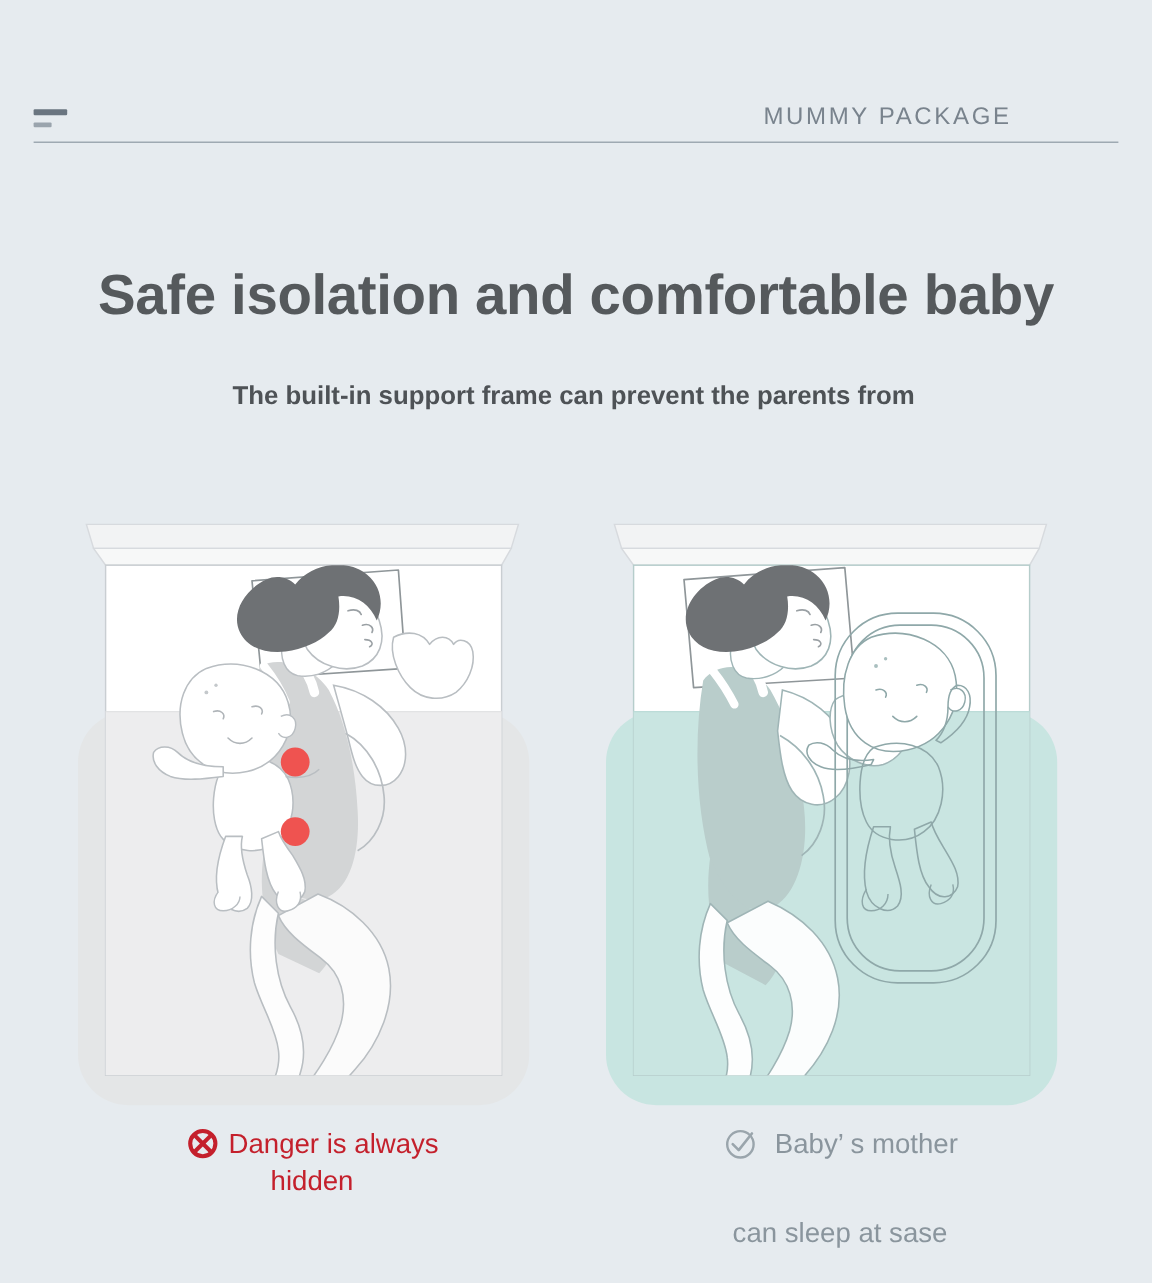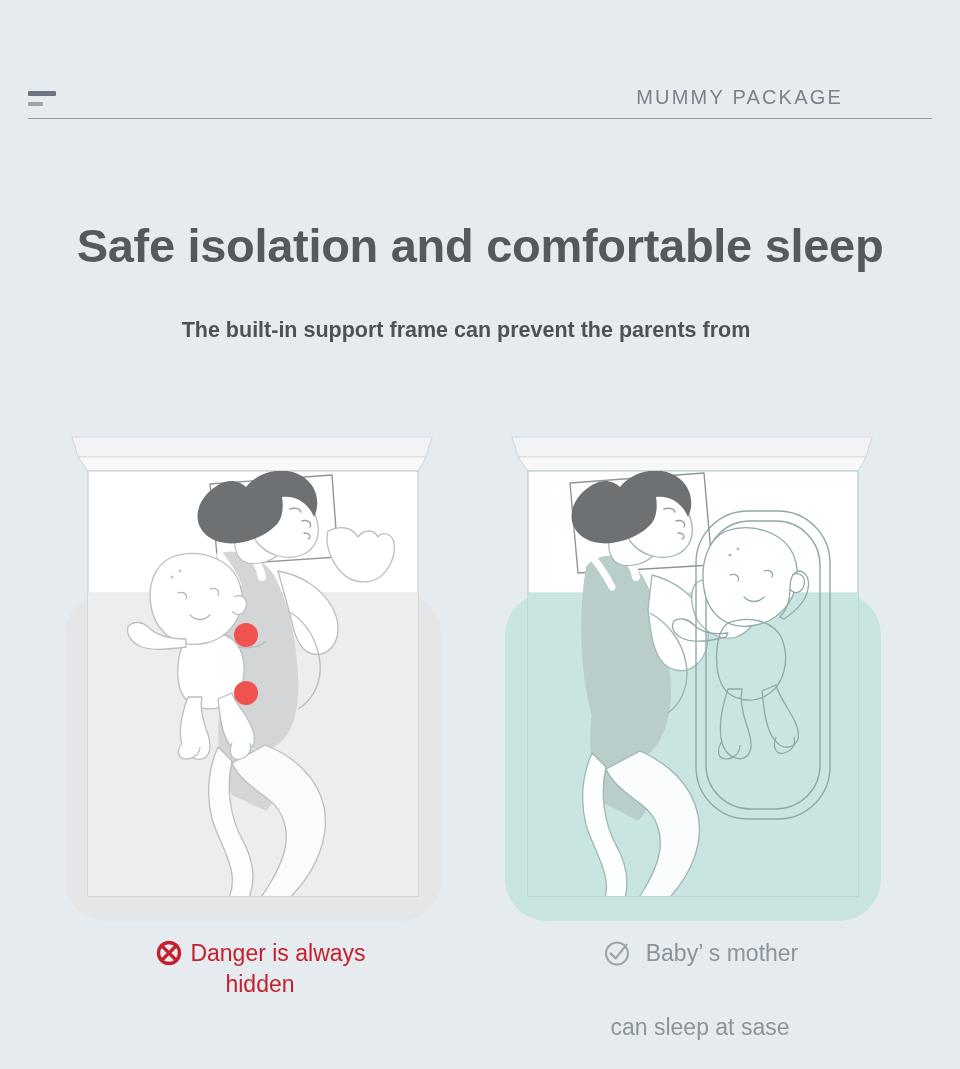--- a/index.html
+++ b/index.html
@@ -69,21 +69,21 @@
     width: 960px;
     text-align: center;
     font-size: 47px;
     font-weight: bold;
     color: #55595c;
     letter-spacing: -0.3px;
     white-space: nowrap;
   }
   .subtitle {
     position: absolute;
-    left: 4px; top: 314px;
+    left: 16px; top: 314px;
     width: 876px;
     text-align: center;
     font-size: 21.5px;
     font-weight: bold;
     color: #4e5256;
     line-height: 32px;
     padding-left: 24px;
   }
   .subtitle span { display: block; }
 
@@ -145,21 +145,21 @@
 
 <div class="header">
   <div class="menu-icon">
     <div class="bar1"></div>
     <div class="bar2"></div>
   </div>
   <div class="brand">MUMMY PACKAGE</div>
   <div class="header-rule"></div>
 </div>
 
-<div class="title">Safe isolation and comfortable sleep</div>
+<div class="title">Safe isolation and comfortable baby</div>
 <div class="subtitle">
   <span>The built-in support frame can prevent the parents from</span>
 </div>
 
 <div class="panels">
 
   <div class="panel left">
     <svg viewBox="0 0 400 510" xmlns="http://www.w3.org/2000/svg">
       <defs>
         <clipPath id="bedClipL">

